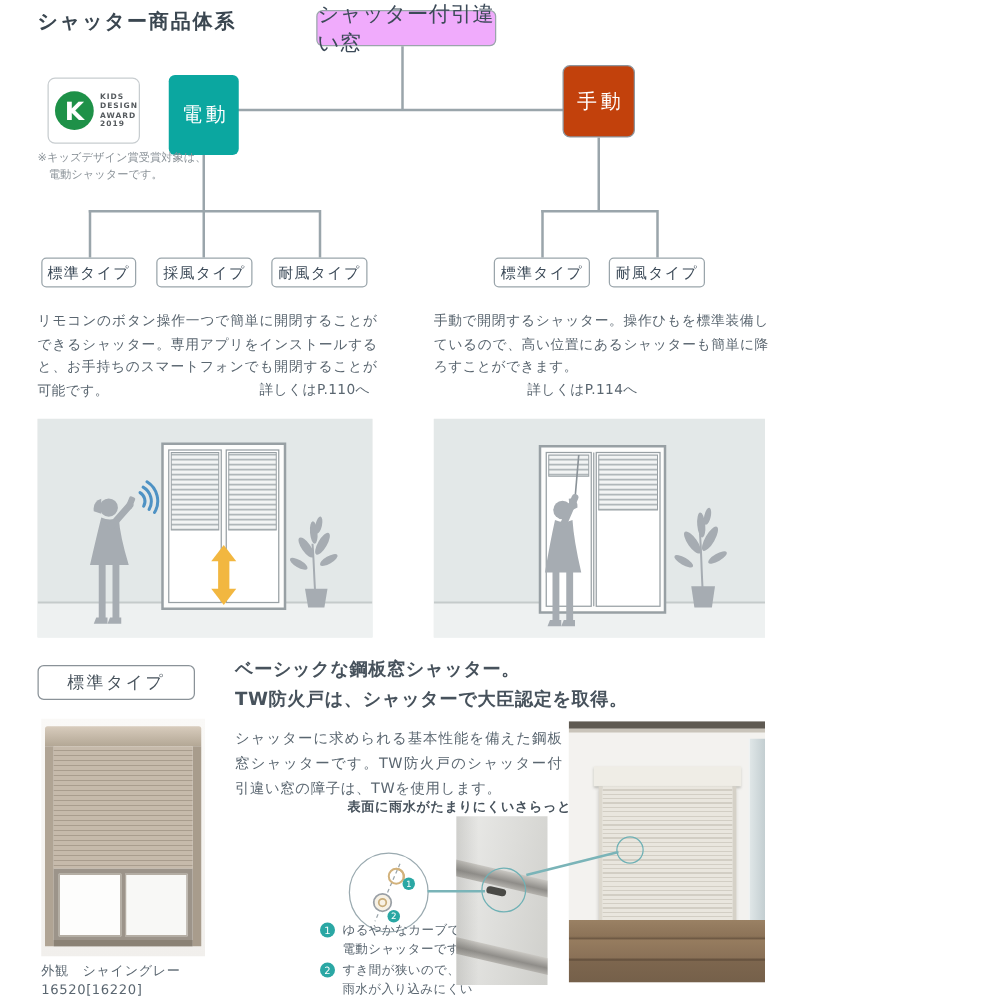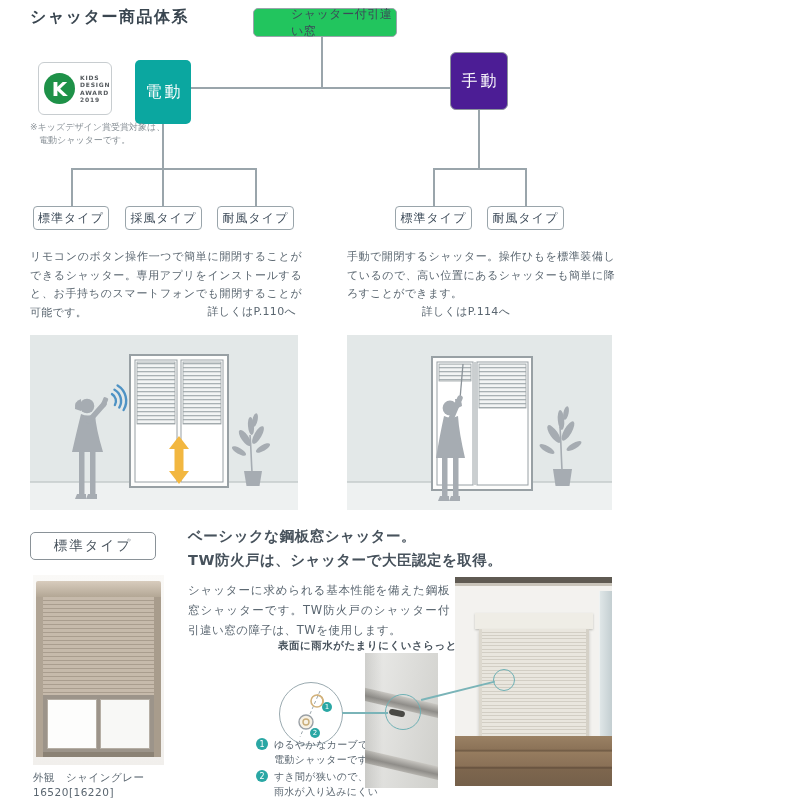--- a/index.html
+++ b/index.html
@@ -5,26 +5,26 @@
   * { margin:0; padding:0; box-sizing:border-box; }
   html,body { background:#fff; }
   body { font-family:"DejaVu Sans","Liberation Sans",sans-serif; }
   #page { position:relative; width:800px; height:800px; background:#ffffff; overflow:hidden; }
 
   .abs { position:absolute; }
   .line { position:absolute; background:#9aa5ab; }
 
   
   .page-title { left:30px; top:7px; font-size:16px; font-weight:bold; color:#3a4650; letter-spacing:1.5px; }
-  .root-box { left:253px; top:8px; width:144px; height:29px; background:#22c55e; border:1.5px solid #9aa5ab;
+  .root-box { left:253px; top:8px; width:144px; height:29px; background:#f0abfc; border:1.5px solid #9aa5ab;
               border-radius:5px; display:flex; align-items:center; justify-content:center;
-              font-size:12px; color:#3c4a58; letter-spacing:0.5px;padding-left:37px; }
+              font-size:17px; color:#3c4a58; letter-spacing:0.5px; }
   .node { display:flex; align-items:center; justify-content:center; color:#fff; font-size:16px; letter-spacing:3px; text-indent:3px; }
   .node-electric { left:135px; top:60px; width:56px; height:64px; background:#0ba7a0; border-radius:5px; }
-  .node-manual   { left:450px; top:52px; width:58px; height:58px; background:#4c1d95; border-radius:6px; border:1px solid #8d959d; }
+  .node-manual   { left:450px; top:52px; width:58px; height:58px; background:#c2410c; border-radius:6px; border:1px solid #8d959d; }
 
   .award-box { left:38px; top:62px; width:74px; height:53px; background:#fff; border:1px solid #c8cdd0;
                border-radius:6px; display:flex; align-items:center; padding:4px 5px; gap:5px; }
   .award-mark { width:31px; height:31px; background:#1e9148; border-radius:50%; flex:0 0 auto;
                 display:flex; align-items:center; justify-content:center; color:#fff; font-weight:bold; font-size:20px; }
   .award-text { font-size:6px; font-weight:bold; color:#555a5e; line-height:7.5px; letter-spacing:0.8px; }
   .award-note { left:30px; top:121px; font-size:9px; color:#8a9298; line-height:13px; }
   .award-note .indent { padding-left:9px; }
 
   .type-box { position:absolute; top:206px; height:24px; background:#fff; border:1px solid #9aa5ab; border-radius:4px;

